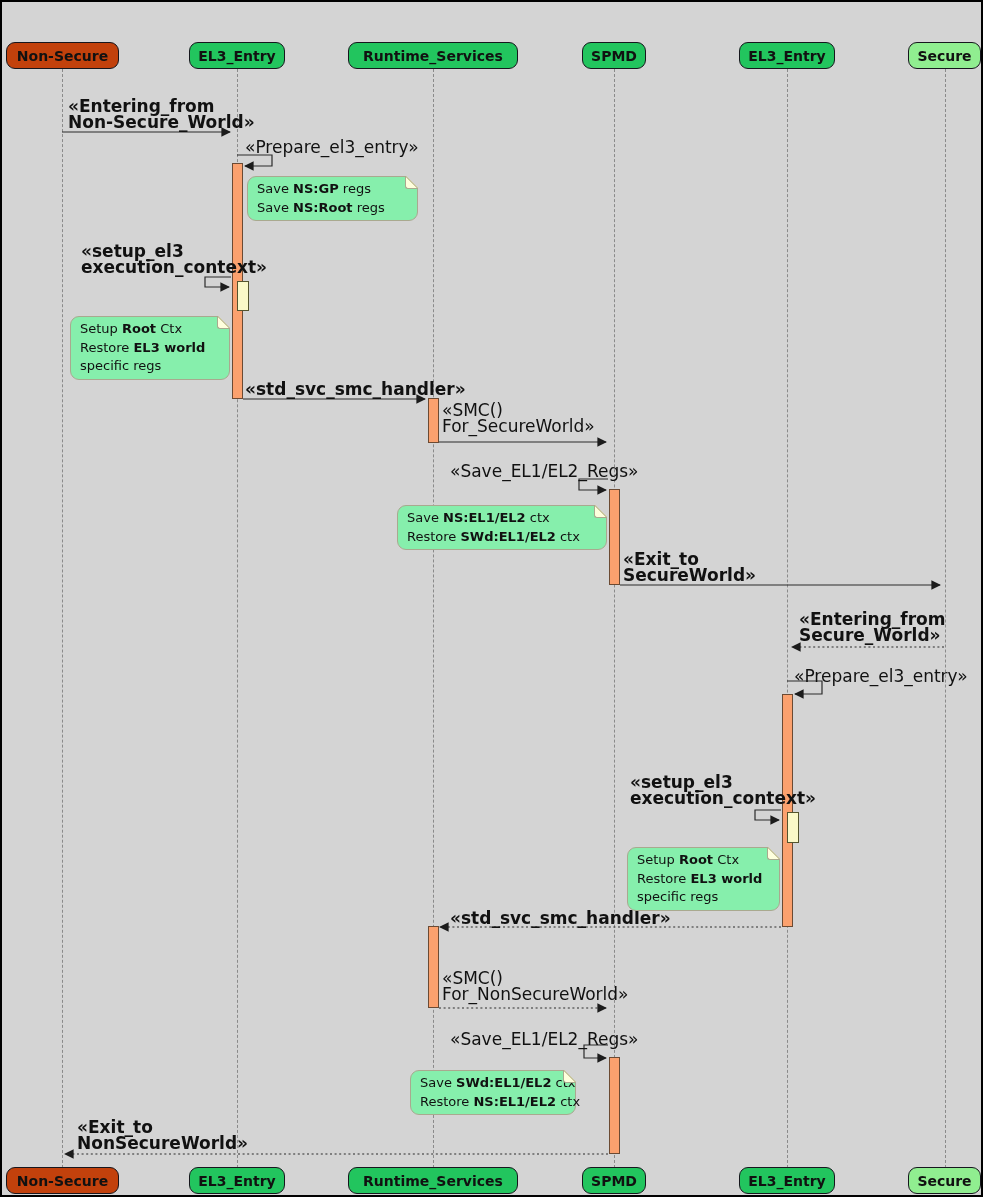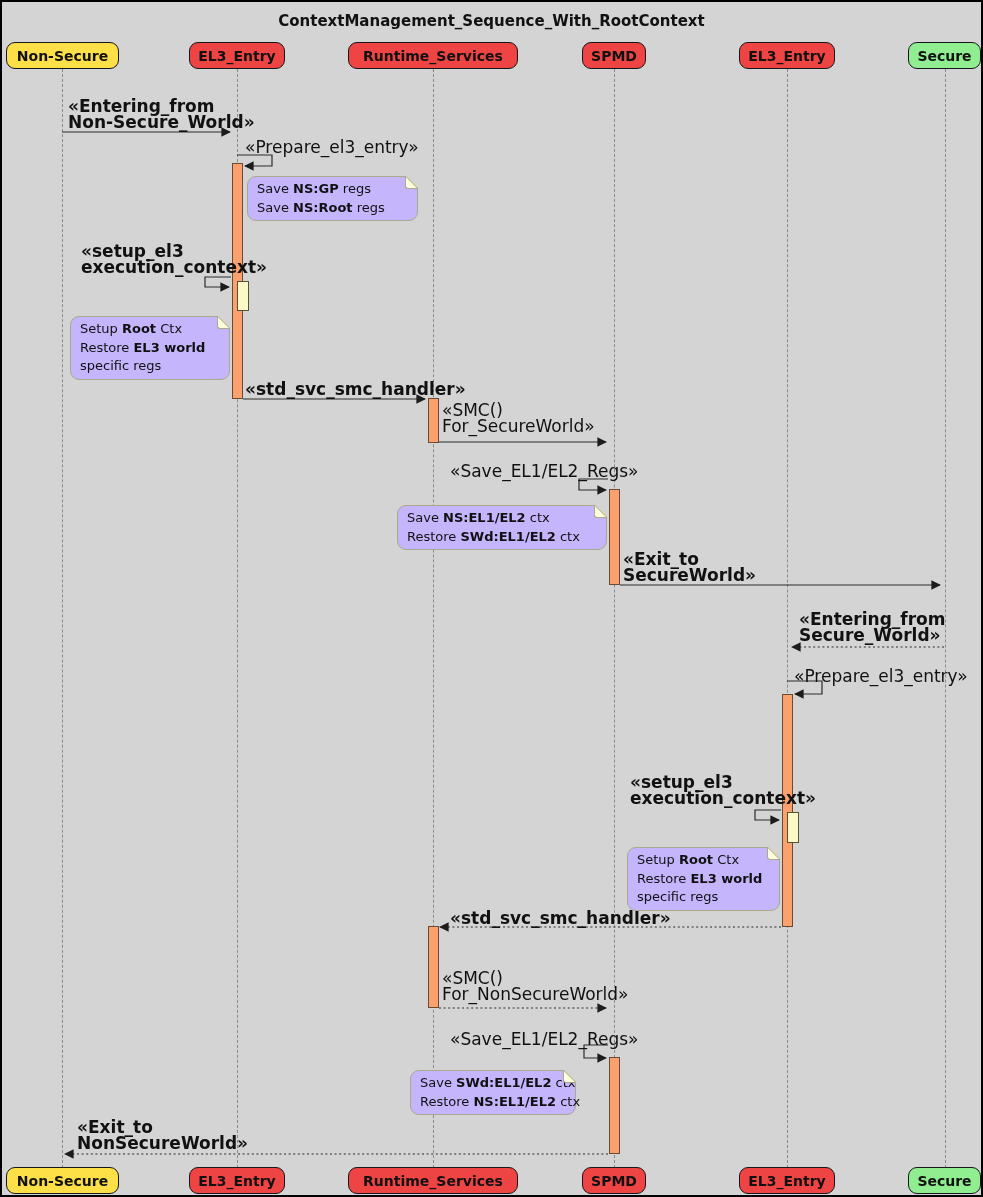--- a/index.html
+++ b/index.html
@@ -8,46 +8,45 @@
     background:#D4D4D4;border:2px solid #000;box-sizing:border-box;
     font-family:"DejaVu Sans","Liberation Sans",sans-serif;color:#111;
     overflow:hidden;
   }
   .title{position:absolute;left:0;right:0;top:10px;text-align:center;
     font-size:15px;font-weight:bold;}
   .lifeline{position:absolute;width:0;border-left:1px dashed #8a8a8a;
     top:67px;height:1099px;}
   .participant{position:absolute;height:27px;box-sizing:border-box;
     display:flex;align-items:center;justify-content:center;
-    background:#ef4444;border:1.5px solid #16161d;border-radius:9px;
+    background:#22c55e;border:1.5px solid #16161d;border-radius:9px;
     font-size:14px;font-weight:bold;white-space:nowrap;}
-  .participant.red{background:#fde047;}
+  .participant.red{background:#c2410c;}
   .participant.green{background:#90EE90;}
   .row-top{top:40px;}
   .row-bottom{top:1165px;}
   .act{position:absolute;width:11px;box-sizing:border-box;
     background:#FBA16E;border:1px solid #6b4a33;}
   .act.nested{background:#FBF9C8;border:1px solid #54542e;width:12px;}
   .arrows{position:absolute;left:0;top:0;width:983px;height:1197px;pointer-events:none;}
   .msg{position:absolute;font-size:17px;line-height:16px;white-space:nowrap;}
   .msg.b{font-weight:bold;}
-  .note{position:absolute;background:#c4b5fd;border:1px solid #A9A98F;
+  .note{position:absolute;background:#86efac;border:1px solid #A9A98F;
     border-radius:9px;border-top-right-radius:0;padding:3px 9px;
     font-size:13px;line-height:18.5px;white-space:nowrap;box-sizing:border-box;}
   .note .fold{position:absolute;top:-1px;right:-1px;width:12px;height:12px;
     background:linear-gradient(225deg,#D4D4D4 0%,#D4D4D4 49%,#c9c6a0 49%,#c9c6a0 56%,#FEFFDD 56%,#FEFFDD 100%);
     border-left:1px solid #A9A98F;border-bottom:1px solid #A9A98F;
     border-bottom-left-radius:3px;}
 </style>
 </head>
 <body>
 
 <div class="stage">
 
-  <div class="title">ContextManagement_Sequence_With_RootContext</div>
 
   <div class="lifeline" style="left:59.5px"></div>
   <div class="lifeline" style="left:234.5px"></div>
   <div class="lifeline" style="left:430.5px"></div>
   <div class="lifeline" style="left:611.5px"></div>
   <div class="lifeline" style="left:784.5px"></div>
   <div class="lifeline" style="left:942.5px"></div>
 
   <div class="act" style="left:229.5px;top:161px;height:236px"></div>
   <div class="act" style="left:425.5px;top:396px;height:45px"></div>

